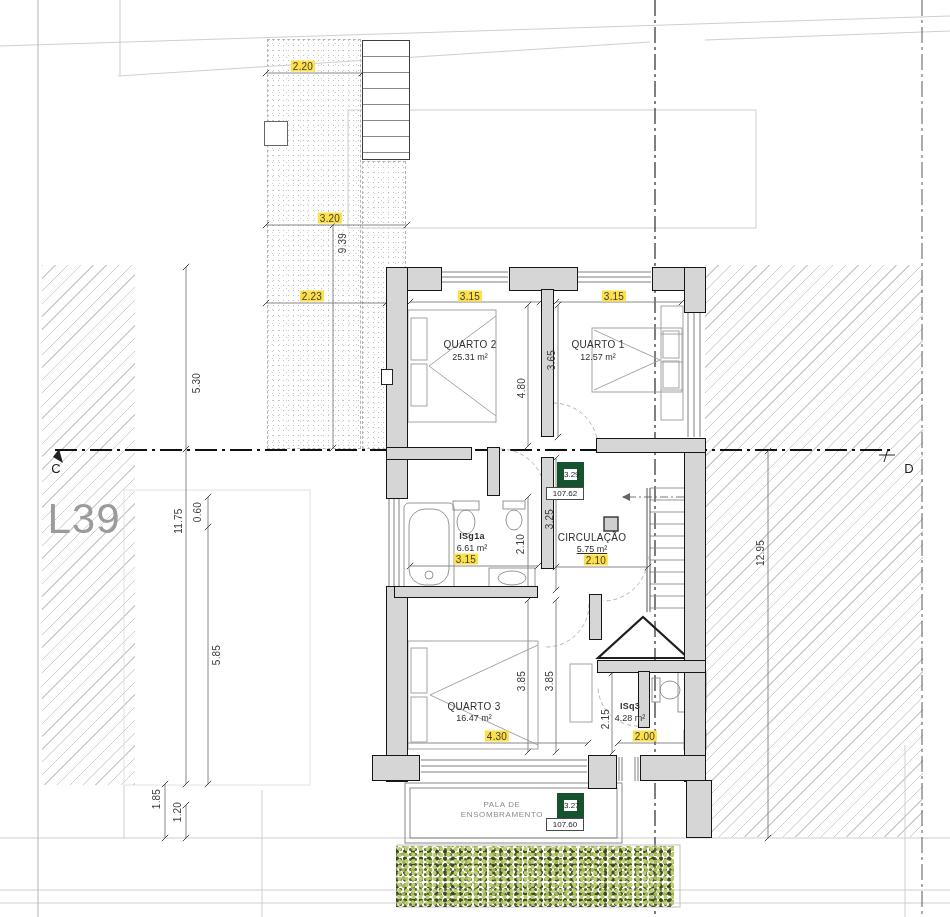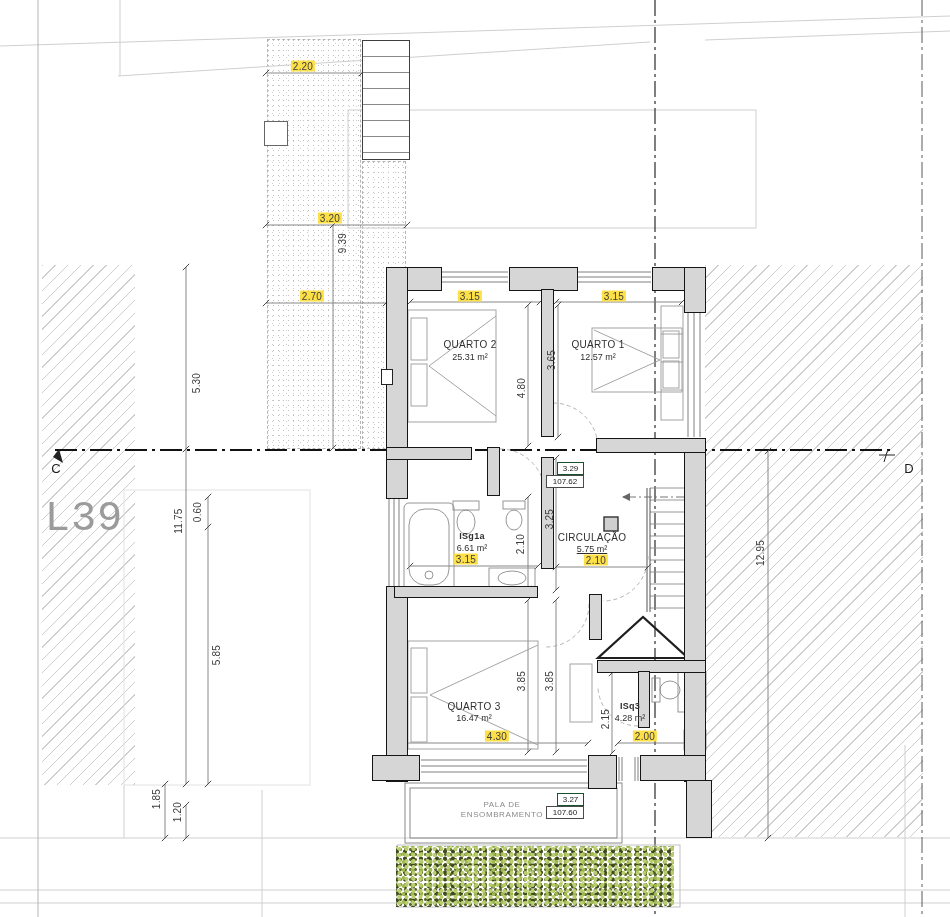--- a/index.html
+++ b/index.html
@@ -22,21 +22,21 @@
   .lbl{position:absolute;transform:translate(-50%,-50%);white-space:nowrap;color:#3d3d3d;}
   .rot{transform:translate(-50%,-50%) rotate(-90deg);}
   .dim{font-size:10px;letter-spacing:.2px;}
   .halo{background:#fde047;padding:0 2px;}
   .room{font-size:10px;color:#2e2e2e;letter-spacing:.3px;text-align:center;}
   .area{font-size:9px;color:#2e2e2e;}
   .plot-label{font-size:42px;color:#9b9b9b;letter-spacing:1px;}
   .secmark{font-size:13px;color:#1c1c1c;}
   .pala-lbl{font-size:8px;color:#8a8a8a;letter-spacing:.6px;text-align:center;line-height:10px;}
   .ev{position:absolute;font-size:8px;color:#222;line-height:11px;text-align:center;}
-  .ev .t{width:27px;margin-left:11px;border:1px solid #14532d;background:#fff;}
+  .ev .t{width:27px;margin-left:11px;border:7px solid #14532d;background:#fff;}
   .ev .b{width:38px;border:1px solid #4a4a4a;background:#fff;}
   
   .hedge{position:absolute;
     background-image:
       radial-gradient(circle,#b9cc6e 1.6px,transparent 2.4px),
       radial-gradient(circle,#9cb94f 1.5px,transparent 2.3px),
       radial-gradient(circle,#3e4a1f 1.6px,transparent 2.4px),
       radial-gradient(circle,#5a652c 1.1px,transparent 1.9px),
       radial-gradient(circle,#c8d98a 1.2px,transparent 2px);
     background-size:7px 6px,9px 8px,8px 7px,5px 5px,11px 9px;
@@ -288,21 +288,21 @@
   <div class="wall" style="left:588px;top:755px;width:29px;height:34px;"></div>
   <div class="wall" style="left:640px;top:755px;width:66px;height:26px;"></div>
 
   <div class="ladder" style="left:362px;top:40px;width:48px;height:120px;"></div>
   <div class="whitebox" style="left:264px;top:121px;width:24px;height:25px;border:1px solid #666;"></div>
   <div class="whitebox" style="left:381px;top:369px;width:12px;height:16px;border:1.4px solid #222;"></div>
 
   <span class="lbl dim halo" style="left:303px;top:66px;">2.20</span>
   <span class="lbl dim halo" style="left:330px;top:218px;">3.20</span>
   <span class="lbl dim rot" style="left:342px;top:243px;">9.39</span>
-  <span class="lbl dim halo" style="left:312px;top:296px;">2.70</span>
+  <span class="lbl dim halo" style="left:312px;top:296px;">2.23</span>
   <span class="lbl dim rot" style="left:196px;top:383px;">5.30</span>
   <span class="lbl dim rot" style="left:178px;top:521px;">11.75</span>
   <span class="lbl dim rot" style="left:197px;top:512px;">0.60</span>
   <span class="lbl dim rot" style="left:216px;top:655px;">5.85</span>
   <span class="lbl dim rot" style="left:156px;top:799px;">1.85</span>
   <span class="lbl dim rot" style="left:177px;top:812px;">1.20</span>
   <span class="lbl dim rot" style="left:760px;top:553px;">12.95</span>
 
   <span class="lbl dim halo" style="left:470px;top:296px;">3.15</span>
   <span class="lbl dim halo" style="left:614px;top:296px;">3.15</span>
@@ -326,21 +326,21 @@
   <span class="lbl area" style="left:472px;top:548px;">6.61 m²</span>
   <span class="lbl room" style="left:592px;top:537px;">CIRCULAÇÃO</span>
   <span class="lbl area" style="left:592px;top:549px;text-decoration:underline;">5.75 m²</span>
   <span class="lbl room" style="left:474px;top:706px;">QUARTO 3</span>
   <span class="lbl area" style="left:474px;top:718px;">16.47 m²</span>
   <span class="lbl room" style="left:630px;top:706px;font-weight:bold;font-size:9px;">ISq3</span>
   <span class="lbl area" style="left:630px;top:718px;">4.28 m²</span>
   <span class="lbl pala-lbl" style="left:502px;top:805px;">PALA DE</span>
   <span class="lbl pala-lbl" style="left:502px;top:815px;">ENSOMBRAMENTO</span>
 
-  <span class="lbl plot-label" style="left:84px;top:519px;font-family:Liberation Mono, monospace;">L39</span>
+  <span class="lbl plot-label" style="left:84px;top:519px;">L39</span>
   <span class="lbl secmark" style="left:56px;top:468px;">C</span>
   <span class="lbl secmark" style="left:909px;top:468px;">D</span>
 
   <div class="ev" style="left:546px;top:462px;">
     <div class="t">3.29</div>
     <div class="b">107.62</div>
   </div>
   <div class="ev" style="left:546px;top:793px;">
     <div class="t">3.27</div>
     <div class="b">107.60</div>

